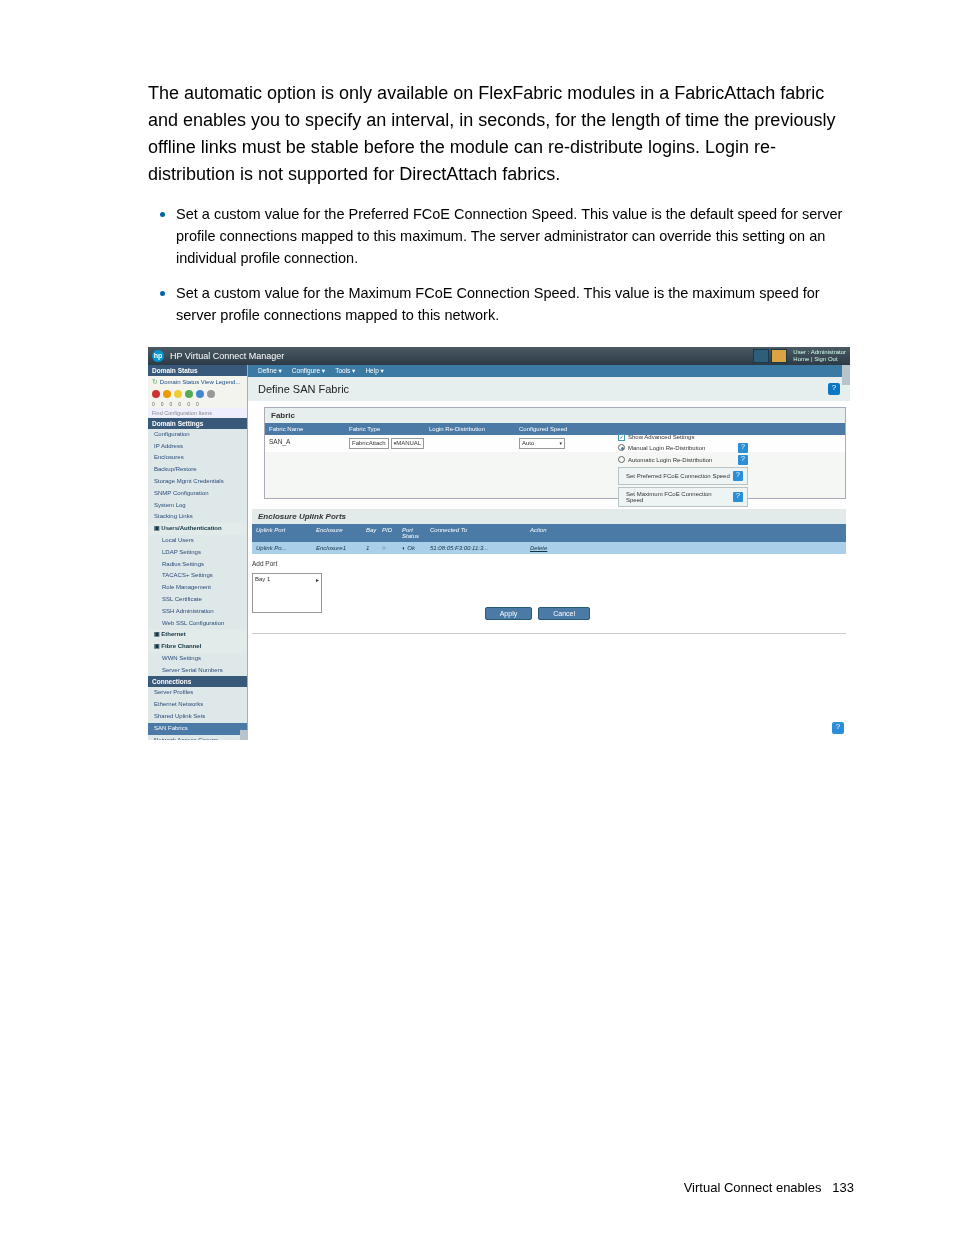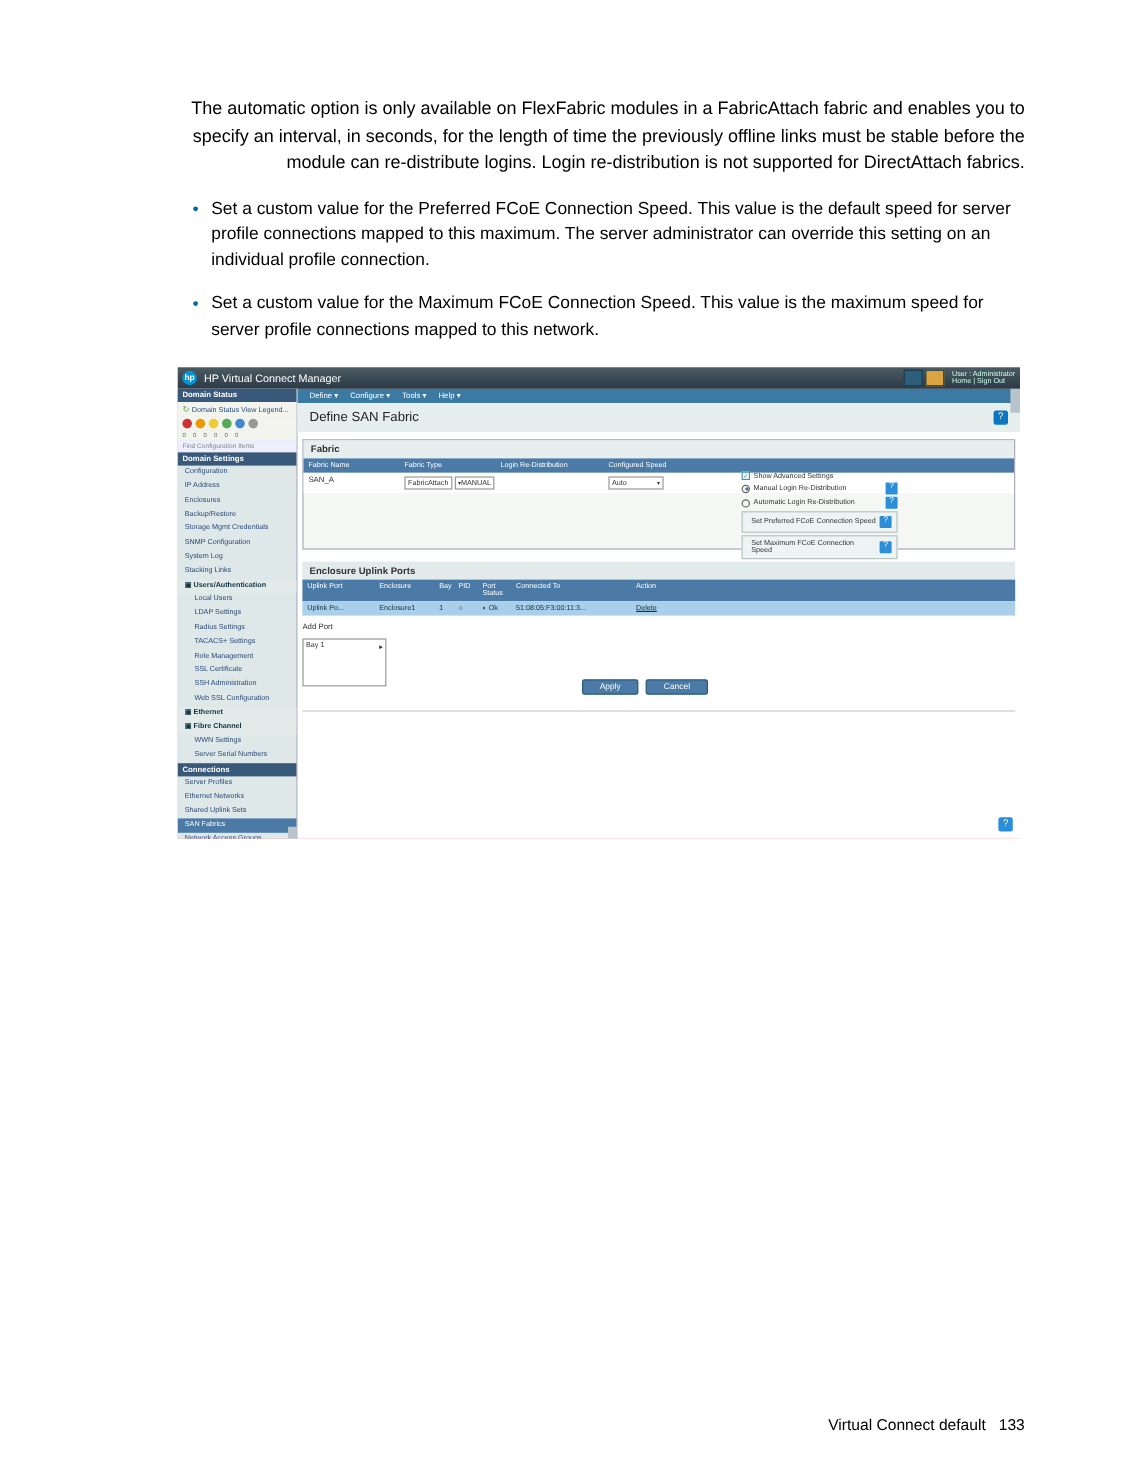--- a/index.html
+++ b/index.html
@@ -5,21 +5,21 @@
   * { box-sizing: border-box; margin: 0; padding: 0; }
   body {
     font-family: Arial, Helvetica, sans-serif;
     background: #fff;
     width: 954px;
     height: 1235px;
     position: relative;
     color: #000;
   }
   .page { padding: 80px 100px 40px 148px; }
-  .body-text { font-size: 15px; line-height: 1.5; margin-bottom: 14px; text-align: right; }
+  .body-text { font-size: 18px; line-height: 1.5; margin-bottom: 14px; }
   .heading { font-size: 15px; font-weight: bold; margin: 10px 0 8px 0; }
   .bullet-list { margin: 8px 0 20px 0; padding-left: 28px; }
   .bullet-list li { font-size: 14.5px; line-height: 1.5; margin-bottom: 12px; }
   .bullet-list li::marker { color: #0066a1; font-size: 16px; }
 
   
   .shot {
     width: 702px;
     height: 393px;
     background: #fca5a5;
@@ -65,39 +65,39 @@
   .sb-icons2 { background:#f4f4ee; padding:1px 4px; display:flex; gap:6px; color:#666; font-size:5px;}
   .sb-find { background:#eef; padding:2px 4px; font-size:5.5px; color:#888;}
   .sb-sel { background:#4b7aa6 !important; color:#fff !important;}
 
   .content {
     position:absolute; left:100px; top:30px; right:0; bottom:0;
     background:#fff;
   }
   .content-title { background:#e7efee; padding:6px 10px; font-size:11px; color:#222; display:flex;}
   .content-title .help { margin-left:auto; width:12px;height:12px;background:#0a77c5;color:#fff;text-align:center;font-size:8px;border-radius:2px;}
-  .panel { margin:6px 4px 0 4px; border:1px solid #aab; background:#f5f7f5;}
+  .panel { margin:6px 4px 0 16px; border:1px solid #aab; background:#f5f7f5;}
   .panel-h { background:#e7efee; font-size:8px; font-weight:bold; padding:3px 6px;}
   .tbl-hdr { background:#4b7aa6; color:#fff; display:flex; font-size:6px;}
   .tbl-hdr > div { padding:3px 4px;}
   .tbl-row { display:flex; background:#fefefe; font-size:6.5px;}
   .tbl-row > div { padding:3px 4px;}
   .col-fn{width:80px;} .col-ft{width:80px;} .col-lr{width:90px;} .col-cs{width:60px;}
   .dd { background:#fff;border:1px solid #999;height:11px;font-size:6px;padding:0 2px;display:inline-flex;align-items:center;justify-content:space-between;}
   .dd .arr{font-size:5px;color:#333;}
 
   .adv { position:absolute; left:370px; top:55px; width:130px; font-size:6px;}
   .adv .chk { display:flex; align-items:center; gap:3px; margin:2px 0;}
   .adv .chk .box{width:7px;height:7px;border:1px solid #49a;background:#fff;display:flex;align-items:center;justify-content:center;font-size:5px;color:#17a;}
   .adv .radio{width:7px;height:7px;border-radius:50%;border:1px solid #666;display:inline-block;}
   .adv .radio.on::after{content:'';display:block;width:3px;height:3px;background:#3b7aa3;border-radius:50%;margin:1.5px;}
   .adv .q{width:10px;height:10px;background:#2b8ed6;color:#fff;text-align:center;font-size:7px;margin-left:auto;border-radius:1px;}
   .adv .opt{background:#eef4f4;border:1px solid #b8c4c4;padding:3px 4px;display:flex;align-items:center;gap:3px;margin:2px 0;}
 
-  .panel2 { margin:10px 4px 0 4px;}
+  .panel2 { margin:10px 4px 0 4px;font-style:italic;}
   .panel2 .panel-h{background:#e2ebe9;}
   .p2hdr{background:#4b7aa6;color:#fff;display:flex;font-size:6px;}
   .p2hdr>div{padding:3px 4px;}
   .p2row{background:#a9cfe9;display:flex;font-size:6px;color:#134;}
   .p2row>div{padding:3px 4px;}
   .c-up{width:60px;} .c-enc{width:50px;} .c-bay{width:16px;} .c-pid{width:20px;} .c-ps{width:28px;}
   .c-ct{width:100px;} .c-act{width:40px;}
 
   .addport{margin:6px 4px;font-size:6.5px;color:#333;}
   .selbox{width:70px;height:40px;background:#fff;border:1px solid #999;margin:2px 4px;font-size:6px;padding:2px;}
@@ -301,14 +301,14 @@
       </div>
 
       <div class="corner-q">?</div>
     </div>
 
     <div class="scroll-thumb"></div>
   </div>
 </div>
 
 <div class="footer">
-  <span>Virtual Connect default</span>&nbsp;&nbsp;&nbsp;<span>133</span>
+  <span>Virtual Connect enables</span>&nbsp;&nbsp;&nbsp;<span>133</span>
 </div>
 
 </body></html>

